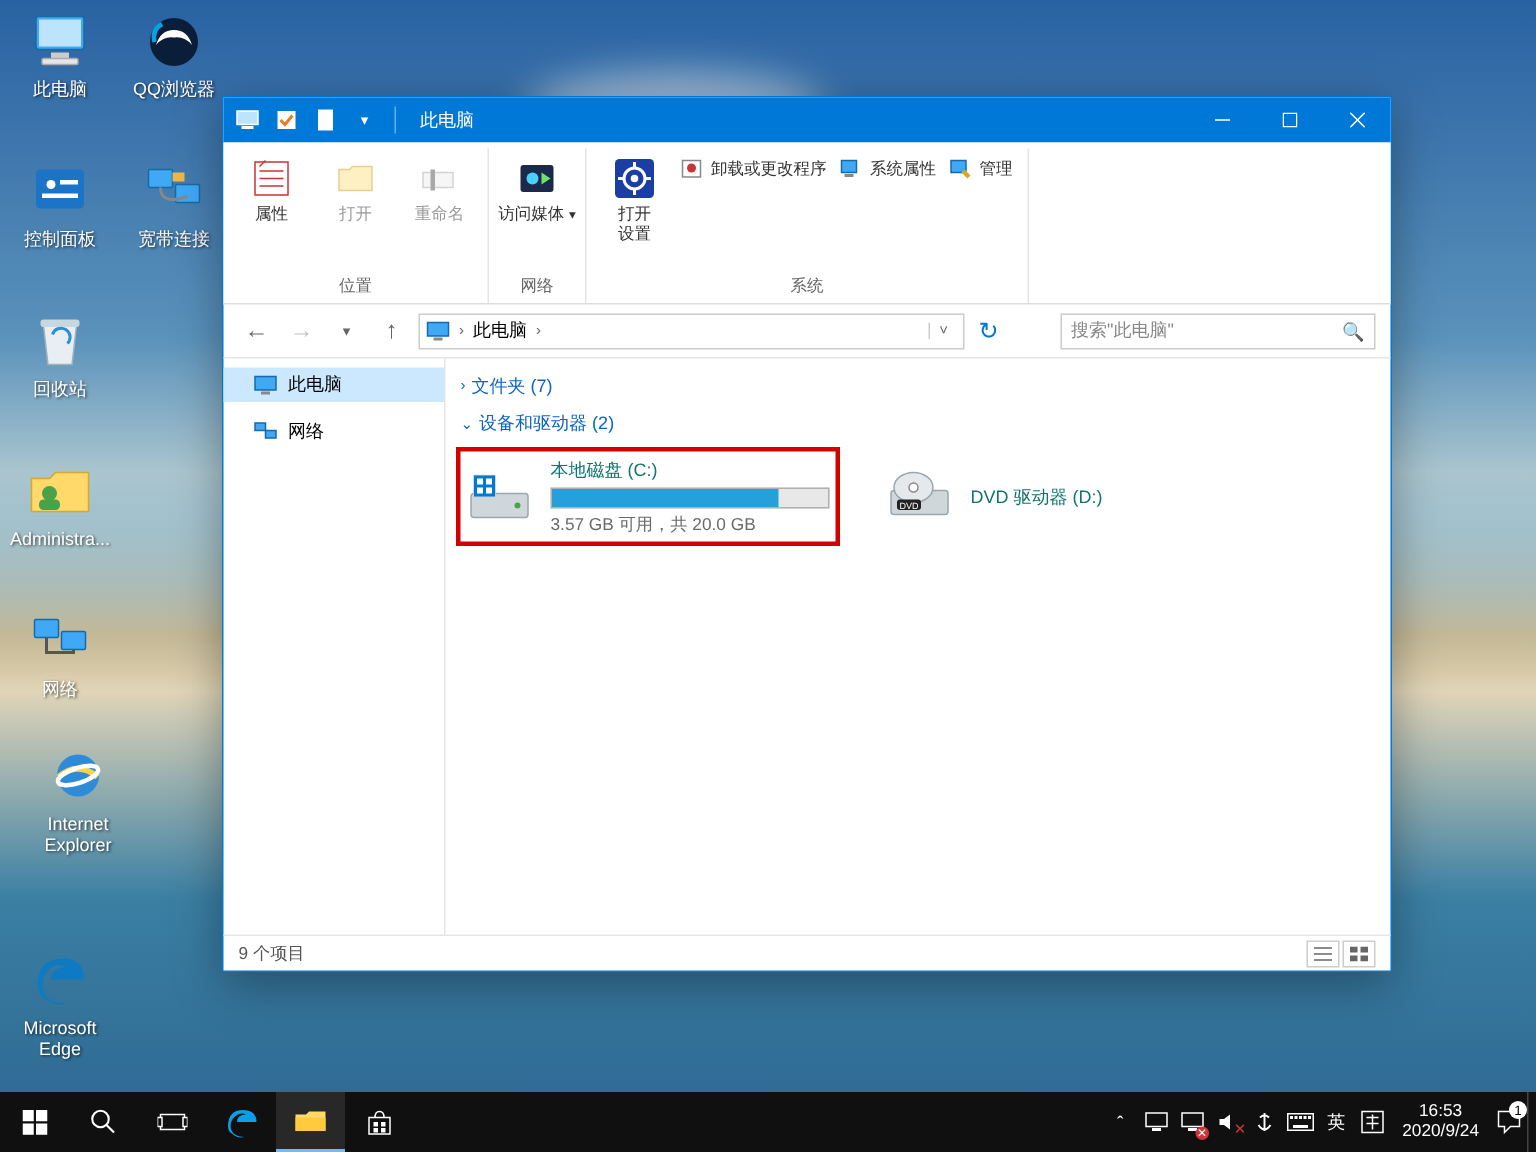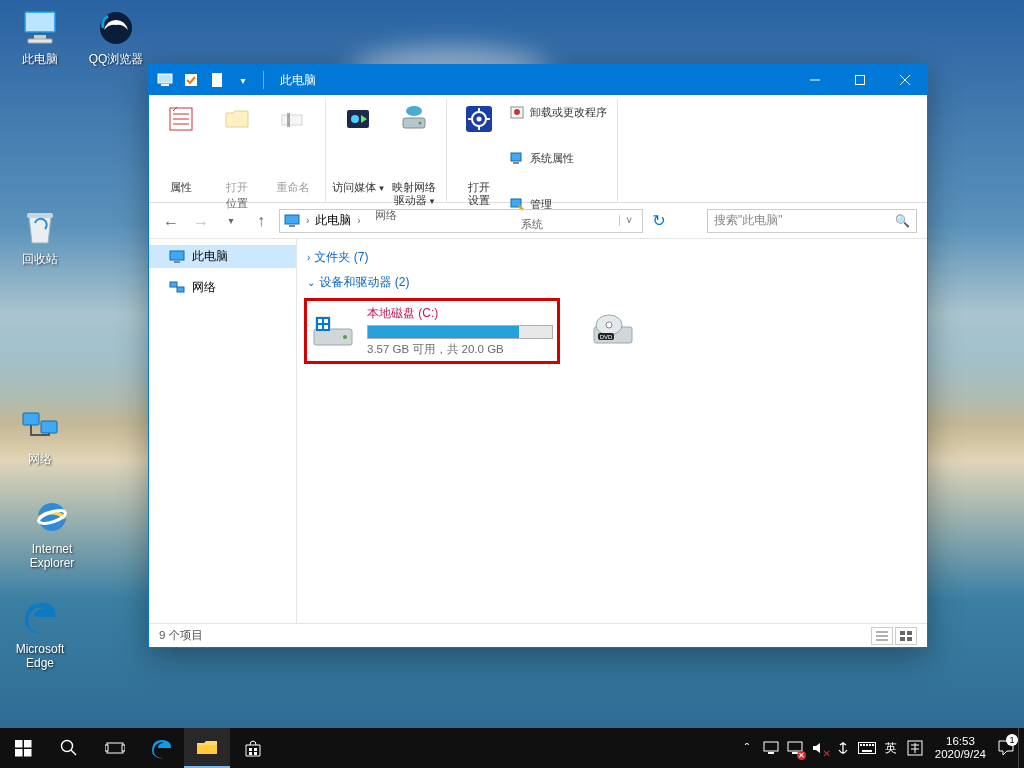--- a/index.html
+++ b/index.html
@@ -27,21 +27,21 @@
 .help .chev { color: #0078d7; font-size: 11px; }
 .help .q { width: 16px; height: 16px; border-radius: 50%; background: #0078d7; color: #fff; font-size: 11px; display: flex; align-items: center; justify-content: center; }
 
 .ribbon { height: 108px; background: #fff; display: flex; border-bottom: 1px solid #ddd; padding: 4px 0 0; }
 .ribbon-group { display: flex; flex-direction: column; align-items: center; border-right: 1px solid #e5e5e5; padding: 0 6px; }
 .ribbon-group .row { display: flex; gap: 4px; flex: 1; align-items: flex-start; }
 .ribbon-group .glabel { font-size: 11px; color: #666; padding: 2px 0 4px; }
 .rbtn { display: flex; flex-direction: column; align-items: center; width: 52px; padding-top: 4px; cursor: pointer; }
 .rbtn.disabled { opacity: 0.5; cursor: default; }
 .rbtn .ric { width: 32px; height: 32px; margin-bottom: 2px; display:flex; align-items:center; justify-content:center; }
-.rbtn .rlabel { font-size: 11px; color: #333; text-align: center; line-height: 1.15; margin-top: 44px; }
+.rbtn .rlabel { font-size: 11px; color: #333; text-align: center; line-height: 1.15; }
 .rsmall { display: flex; align-items: center; gap: 5px; font-size: 11px; color: #333; padding: 2px 4px; cursor:pointer; height: 22px; }
 .rsmall .sric { width:16px; height:16px; display:flex;align-items:center;justify-content:center;}
 .ribbon-group.vert .row{flex-direction:column; gap:0;}
 
 .navbar { height: 36px; display: flex; align-items: center; padding: 4px 10px; gap: 6px; border-bottom: 1px solid #e5e5e5; }
 .navbtn { width:24px; height:24px; display:flex; align-items:center; justify-content:center; color:#666; cursor:pointer; border-radius:2px; }
 .addr { flex: 1; height: 24px; border: 1px solid #ccc; display: flex; align-items: center; padding: 0 4px; font-size: 12px; gap: 6px; position:relative; }
 .addr-wrap { flex:1; display:flex; align-items:center; gap:4px; }
 .searchbox { width: 210px; height: 24px; border: 1px solid #ccc; display: flex; align-items: center; padding: 0 6px; font-size: 12px; color: #888; margin-left: 30px; }
 .searchbox .si { margin-left:auto; color:#555;}
@@ -53,21 +53,21 @@
 .nav-item .nic { width:16px; height:16px; display:flex; align-items:center; justify-content:center; }
 
 .content { flex:1; padding: 6px 10px; font-size:12px; overflow:auto; }
 .grouphdr { color:#0b65c2; padding:4px 0; cursor:pointer; display:flex; align-items:center; gap:4px; }
 .grouphdr .gar { font-size:10px; }
 .items { display:flex; flex-wrap:wrap; gap: 10px 30px; padding: 6px 0 12px; }
 .drive { display:flex; align-items:center; gap:12px; width: 250px; padding:4px; }
 .drive.hl { outline: 3px solid #d40000; }
 .drive .dic { width:44px; height:40px; display:flex; align-items:center; justify-content:center; }
 .drive .dinfo { flex:1; }
-.drive .dname { color:#be185d; }
+.drive .dname { color:#0f766e; }
 .drive .bar { height:14px; border:1px solid #b0b0b0; margin: 3px 0; background:#e8e8e8; position:relative; }
 .drive .bar .fill { position:absolute; left:0; top:0; bottom:0; background:#26a0da; }
 .drive .dsub { color:#6a6a6a; font-size:11.5px; }
 
 .statusbar { height: 24px; border-top:1px solid #e5e5e5; display:flex; align-items:center; padding:0 10px; font-size:11.5px; color:#555; }
 .statusbar .views { margin-left:auto; display:flex; gap:2px; }
 .statusbar .vb { width:22px; height:18px; border:1px solid #ccc; display:flex; align-items:center; justify-content:center; color:#555; }
 
 .taskbar { position:absolute; left:0; right:0; bottom:0; height:40px; background:#101010; display:flex; align-items:center; color:#fff; }
 .taskbar .tbtn { width:46px; height:40px; display:flex; align-items:center; justify-content:center; cursor:pointer; }
@@ -94,68 +94,100 @@
     <div class="glyph">
         <svg width="40" height="36" viewBox="0 0 40 36">
           <rect x="4" y="2" width="32" height="22" rx="2" fill="#3fa9f5" stroke="#176aa8"></rect>
           <rect x="6" y="4" width="28" height="18" fill="#bde4ff"></rect>
           <rect x="14" y="26" width="12" height="4" fill="#ccc"></rect>
           <rect x="8" y="30" width="24" height="4" rx="1" fill="#e6e6e6" stroke="#aaa"></rect>
         </svg>
       </div>
     <div class="label">此电脑</div>
   </div>
+  <div class="desktop-icon" style="left:4px; top:106px;">
+    <div class="glyph">
+        <svg width="40" height="36">
+          <rect x="4" y="4" width="32" height="26" rx="3" fill="#1b74c6"></rect>
+          <circle cx="14" cy="14" r="3" fill="#fff"></circle>
+          <rect x="20" y="11" width="12" height="3" fill="#fff"></rect>
+          <rect x="8" y="20" width="24" height="3" fill="#fff"></rect>
+        </svg>
+      </div>
+    <div class="label">控制面板</div>
+  </div>
   <div class="desktop-icon" style="left:4px; top:206px;">
     <div class="glyph">
         <svg width="38" height="40">
           <path d="M8 10 L30 10 L27 36 L11 36 Z" fill="#e8eef2" stroke="#9fb3bf"></path>
           <rect x="6" y="6" width="26" height="5" rx="2" fill="#c8d6de"></rect>
           <path d="M14 16 A6 6 0 1 1 24 22" fill="none" stroke="#2a8fd6" stroke-width="2"></path>
         </svg>
       </div>
     <div class="label">回收站</div>
   </div>
+  <div class="desktop-icon" style="left:4px; top:306px;">
+    <div class="glyph">
+        <svg width="42" height="36">
+          <path d="M2 10 L14 10 L18 6 L40 6 L40 32 L2 32 Z" fill="#ffd96a" stroke="#d4a92c"></path>
+          <circle cx="14" cy="20" r="5" fill="#4aa14a"></circle>
+          <rect x="7" y="24" width="14" height="7" rx="3" fill="#4aa14a"></rect>
+        </svg>
+      </div>
+    <div class="label">Administra...</div>
+  </div>
   <div class="desktop-icon" style="left:4px; top:406px;">
     <div class="glyph">
         <svg width="42" height="36">
           <rect x="4" y="4" width="16" height="12" rx="1" fill="#3fa9f5" stroke="#176aa8"></rect>
           <rect x="22" y="12" width="16" height="12" rx="1" fill="#3fa9f5" stroke="#176aa8"></rect>
           <path d="M12 16 L12 26 L30 26 L30 24" stroke="#555" stroke-width="2" fill="none"></path>
         </svg>
       </div>
     <div class="label">网络</div>
   </div>
   <div class="desktop-icon" style="left:16px; top:496px;">
     <div class="glyph">
         <svg width="40" height="40">
           <circle cx="20" cy="20" r="14" fill="#2e8bd8"></circle>
           <path d="M7 21 Q20 10 33 21" stroke="#ffd24a" stroke-width="4" fill="none"></path>
           <ellipse cx="20" cy="20" rx="14" ry="5" fill="none" stroke="#fff" stroke-width="3" transform="rotate(-18 20 20)"></ellipse>
         </svg>
       </div>
     <div class="label">Internet Explorer</div>
   </div>
-  <div class="desktop-icon" style="left:4px; top:596px;">
+  <div class="desktop-icon" style="left:4px; top:632px;">
     <div class="glyph">
         <svg width="40" height="40">
           <path d="M5 24 Q5 6 22 6 Q36 6 36 20 L14 20 Q14 12 24 12 Q18 8 12 14 Q7 19 9 28 Q12 36 24 36 Q16 38 10 33 Q5 29 5 24 Z" fill="#0e7ac4"></path>
         </svg>
       </div>
     <div class="label">Microsoft Edge</div>
   </div>
 
   <div class="desktop-icon" style="left:80px; top:6px;">
     <div class="glyph">
         <svg width="42" height="42">
           <circle cx="21" cy="22" r="16" fill="#0a1e3a"></circle>
           <path d="M9 24 Q14 18 21 19 Q28 18 33 24 Q30 14 21 14 Q12 14 9 24" fill="#fff"></path>
           <path d="M8 22 Q6 14 13 10" stroke="#0aa0e6" stroke-width="3" fill="none"></path>
         </svg>
       </div>
     <div class="label">QQ浏览器</div>
+  </div>
+  <div class="desktop-icon" style="left:80px; top:106px;">
+    <div class="glyph">
+        <svg width="42" height="36">
+          <rect x="4" y="4" width="16" height="12" rx="1" fill="#3fa9f5" stroke="#176aa8"></rect>
+          <rect x="22" y="14" width="16" height="12" rx="1" fill="#3fa9f5" stroke="#176aa8"></rect>
+          <path d="M12 16 Q12 28 30 22" stroke="#888" stroke-width="2" fill="none"></path>
+          <rect x="20" y="6" width="8" height="6" fill="#f1b64a"></rect>
+        </svg>
+      </div>
+    <div class="label">宽带连接</div>
   </div>
 </div>
 
 <div class="window">
   <div class="titlebar">
     <div class="qat">
       <div class="qat-btn">
           <svg width="16" height="14">
             <rect x="1" y="1" width="14" height="9" fill="#bde4ff" stroke="#fff"></rect>
             <rect x="4" y="11" width="8" height="2" fill="#fff"></rect>
@@ -235,30 +267,20 @@
       <div class="row">
         <div class="rbtn">
             <div class="ric">
               <svg width="30" height="30">
                 <rect x="4" y="6" width="22" height="18" rx="2" fill="#1b2a4a"></rect>
                 <circle cx="12" cy="15" r="4" fill="#4ad0ff"></circle>
                 <path d="M18 11 L24 15 L18 19 Z" fill="#6de26d"></path>
               </svg>
             </div>
             <div class="rlabel"><span>访问媒体</span> <span style="font-size:9px">▾</span></div>
-          </div>
-        <div class="rbtn">
-            <div class="ric">
-              <svg width="30" height="30">
-                <rect x="4" y="14" width="22" height="10" rx="2" fill="#b7c5cc" stroke="#7d8e96"></rect>
-                <circle cx="21" cy="19" r="1.5" fill="#47a447"></circle>
-                <ellipse cx="15" cy="7" rx="8" ry="5" fill="#4aaad6"></ellipse>
-              </svg>
-            </div>
-            <div class="rlabel">映射网络<br>驱动器 <span style="font-size:9px">▾</span></div>
           </div>
       </div>
       <div class="glabel">网络</div>
     </div>
 
     <div class="ribbon-group vert">
       <div class="row" style="flex-direction:row; align-items:flex-start;">
         <div class="rbtn">
             <div class="ric">
               <svg width="30" height="30">
@@ -268,21 +290,21 @@
                 <g stroke="#fff" stroke-width="2">
                   <line x1="15" y1="4" x2="15" y2="8"></line>
                   <line x1="15" y1="22" x2="15" y2="26"></line>
                   <line x1="4" y1="15" x2="8" y2="15"></line>
                   <line x1="22" y1="15" x2="26" y2="15"></line>
                 </g>
               </svg>
             </div>
             <div class="rlabel">打开<br>设置</div>
           </div>
-        <div style="display:flex; flex-direction:column; padding-top:2px;gap:24px;">
+        <div style="display:flex; flex-direction:row; padding-top:2px;">
           <div class="rsmall">
               <span class="sric">
                 <svg width="16" height="16">
                   <rect x="2" y="3" width="12" height="11" fill="#fff" stroke="#888"></rect>
                   <circle cx="8" cy="8" r="3" fill="#c33"></circle>
                 </svg>
               </span>
               <span>卸载或更改程序</span>
             </div>
           <div class="rsmall">
@@ -393,20 +415,23 @@
         <div class="drive">
           <div class="dic">
               <svg width="44" height="40">
                 <rect x="3" y="16" width="38" height="16" rx="2" fill="#cfd7db" stroke="#9aa7ad"></rect>
                 <ellipse cx="18" cy="14" rx="13" ry="10" fill="#e4e9ec" stroke="#9aa7ad"></ellipse>
                 <circle cx="18" cy="14" r="3" fill="#fff" stroke="#888"></circle>
                 <rect x="7" y="22" width="16" height="7" rx="2" fill="#222"></rect>
                 <text x="15" y="28" font-size="6" fill="#fff" text-anchor="middle">DVD</text>
               </svg>
             </div>
+          <div class="dinfo">
+            <div class="dname">DVD 驱动器 (D:)</div>
+          </div>
         </div>
       </div>
     </div>
   </div>
 
   <div class="statusbar">
     <span>9 个项目</span>
     <div class="views">
       <div class="vb">
           <svg width="12" height="10">

